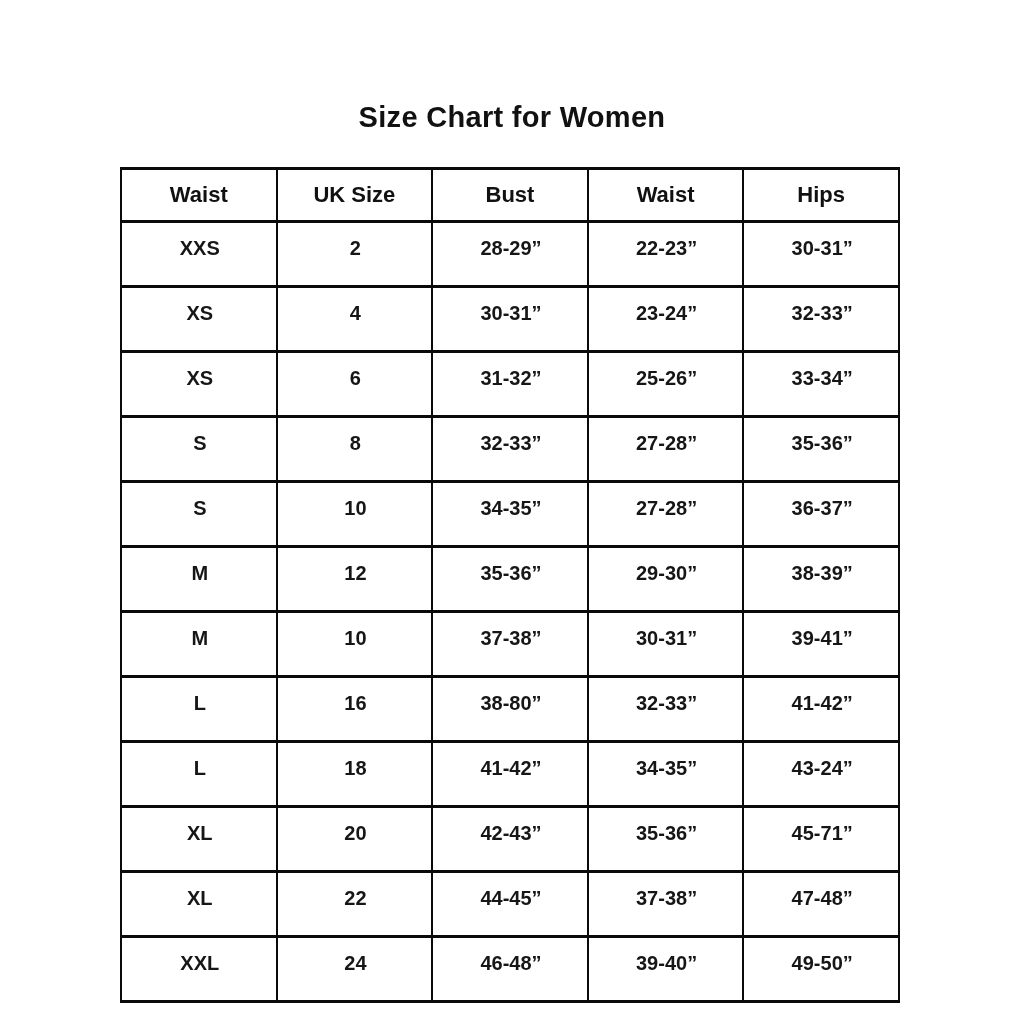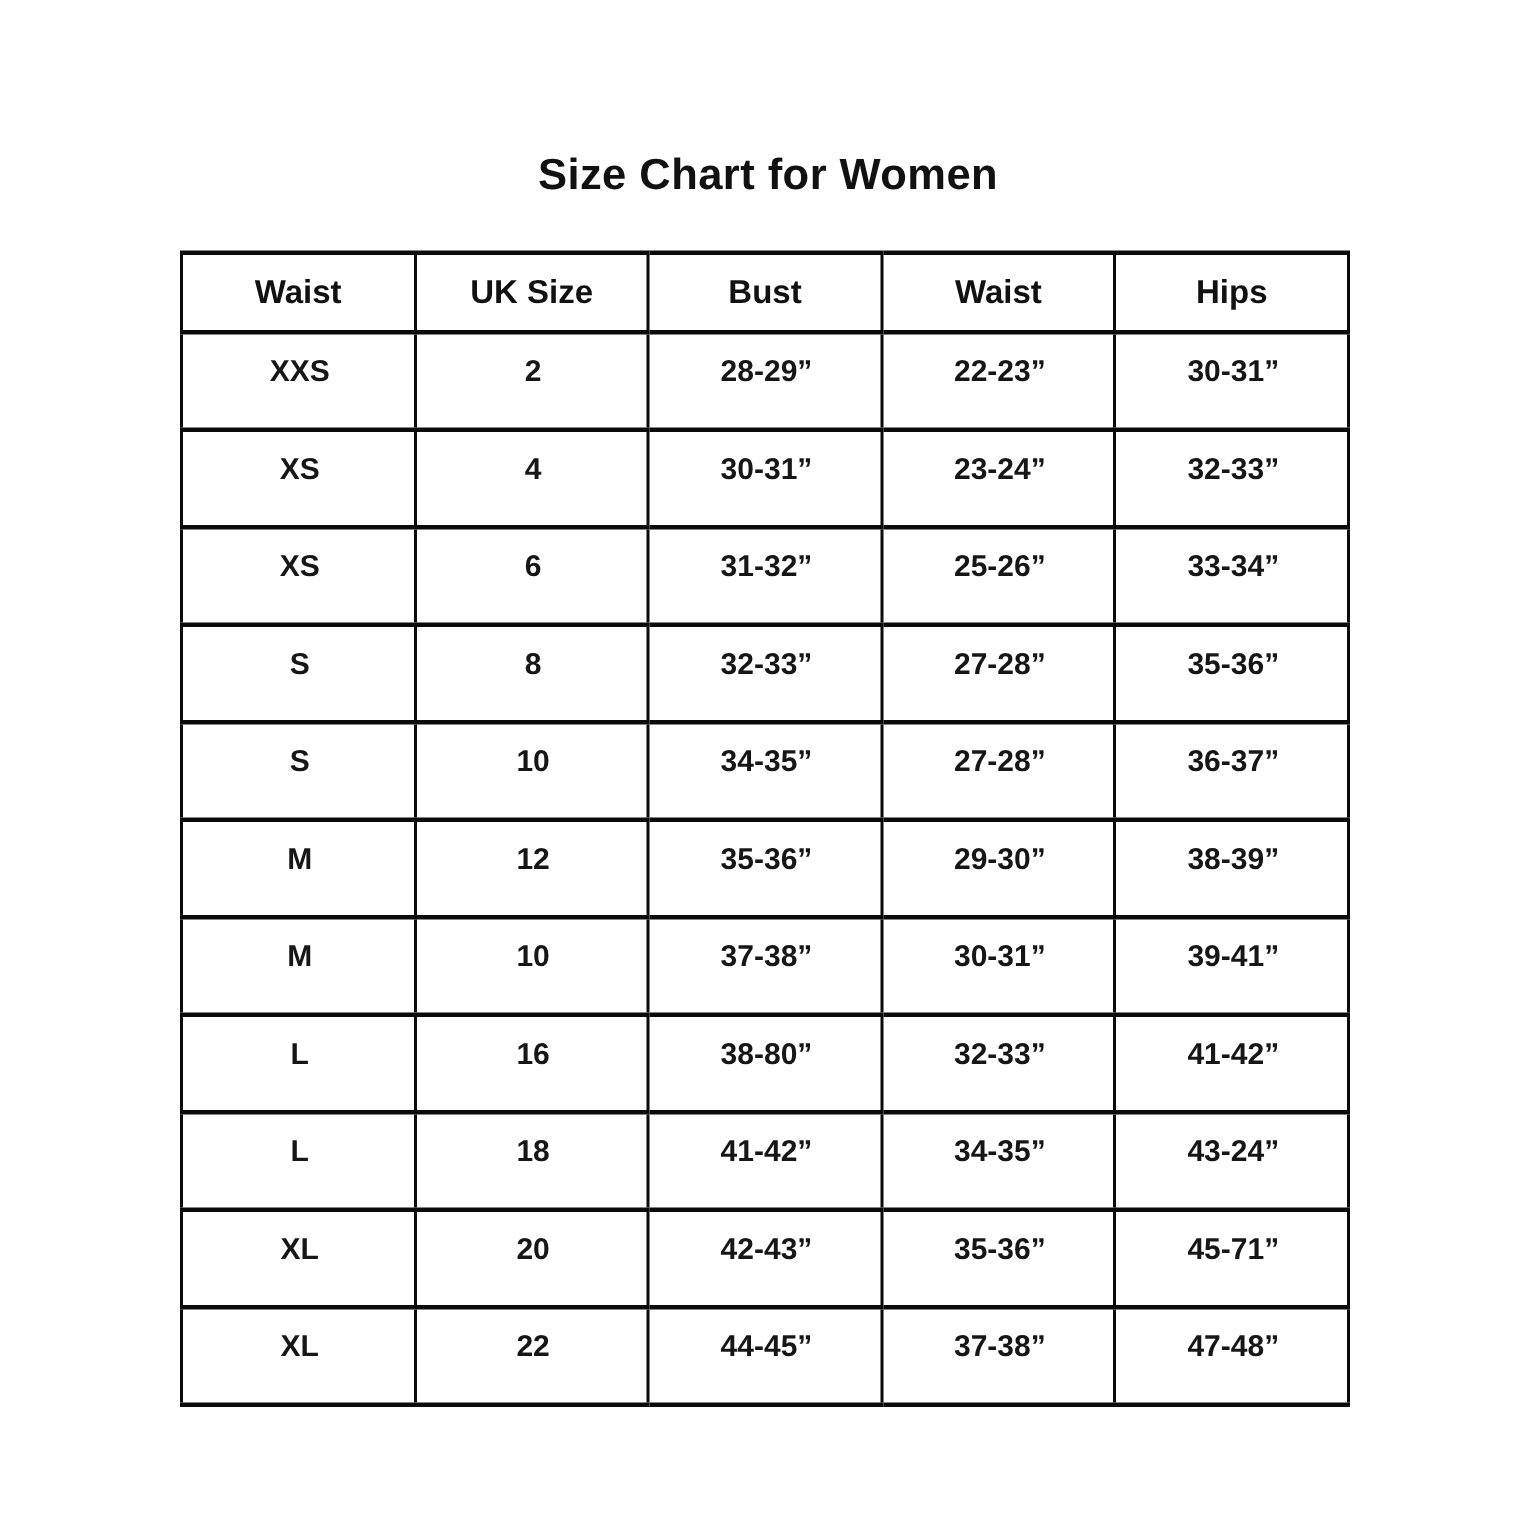--- a/index.html
+++ b/index.html
@@ -147,14 +147,21 @@
         <td>35-36”</td>
         <td>45-71”</td>
       </tr>
       <tr>
         <td>XL</td>
         <td>22</td>
         <td>44-45”</td>
         <td>37-38”</td>
         <td>47-48”</td>
       </tr>
+      <tr>
+        <td>XXL</td>
+        <td>24</td>
+        <td>46-48”</td>
+        <td>39-40”</td>
+        <td>49-50”</td>
+      </tr>
     </tbody>
 </table>
 
 </body></html>

